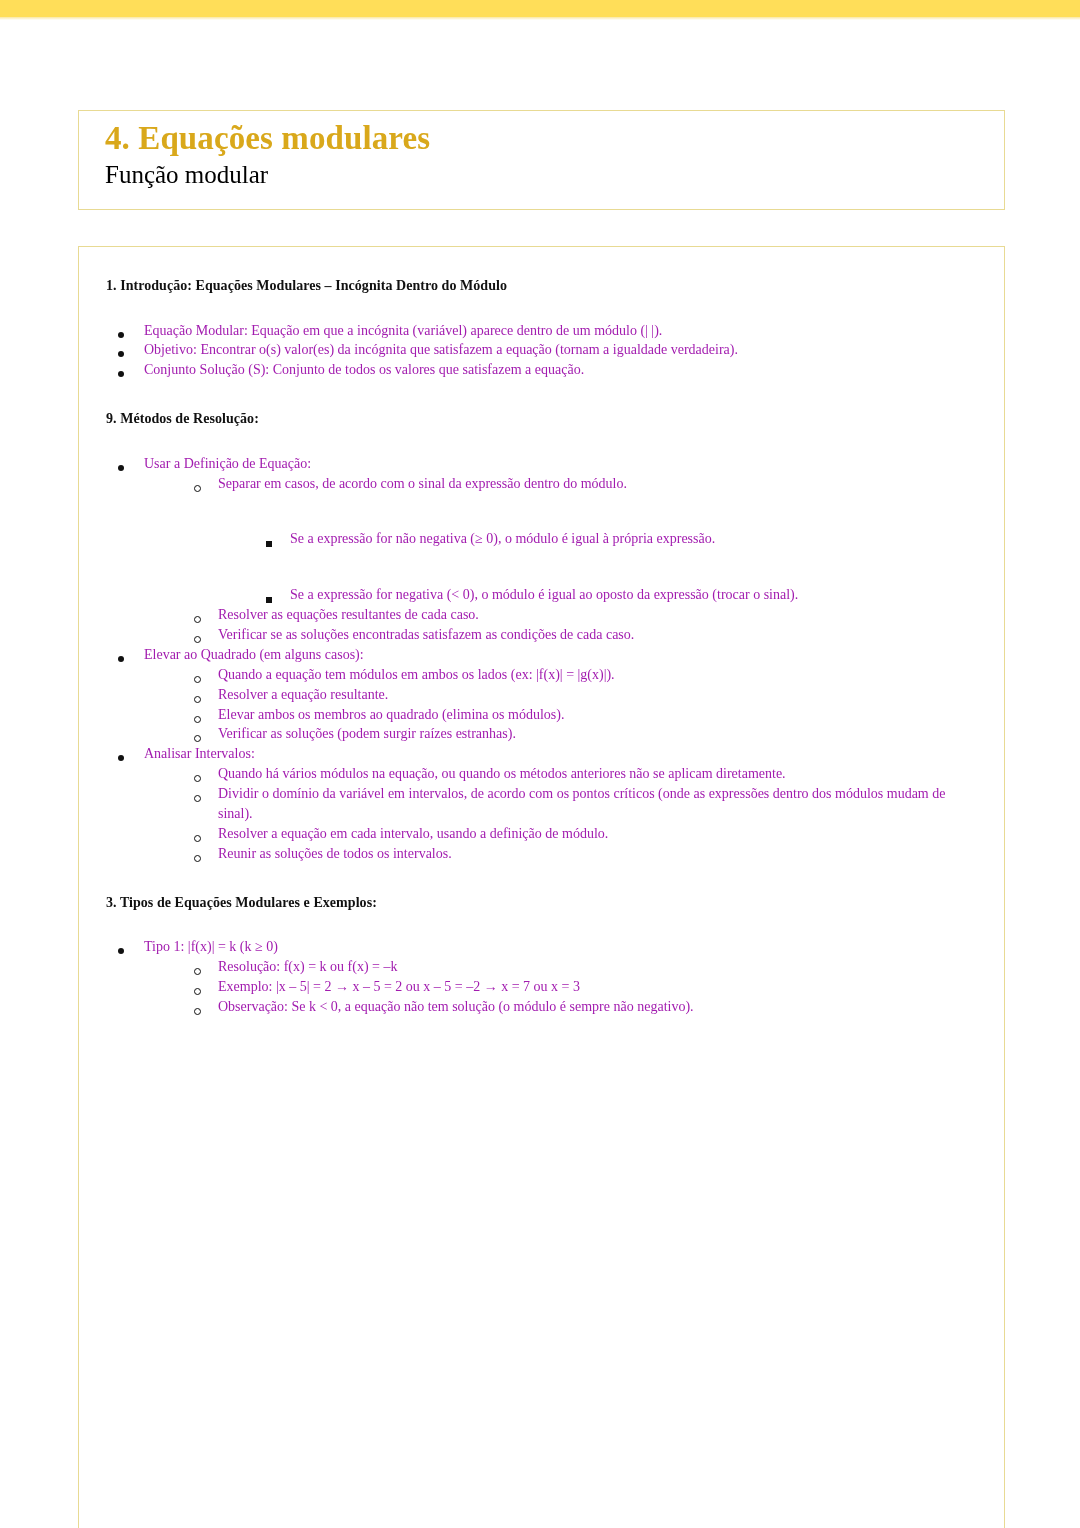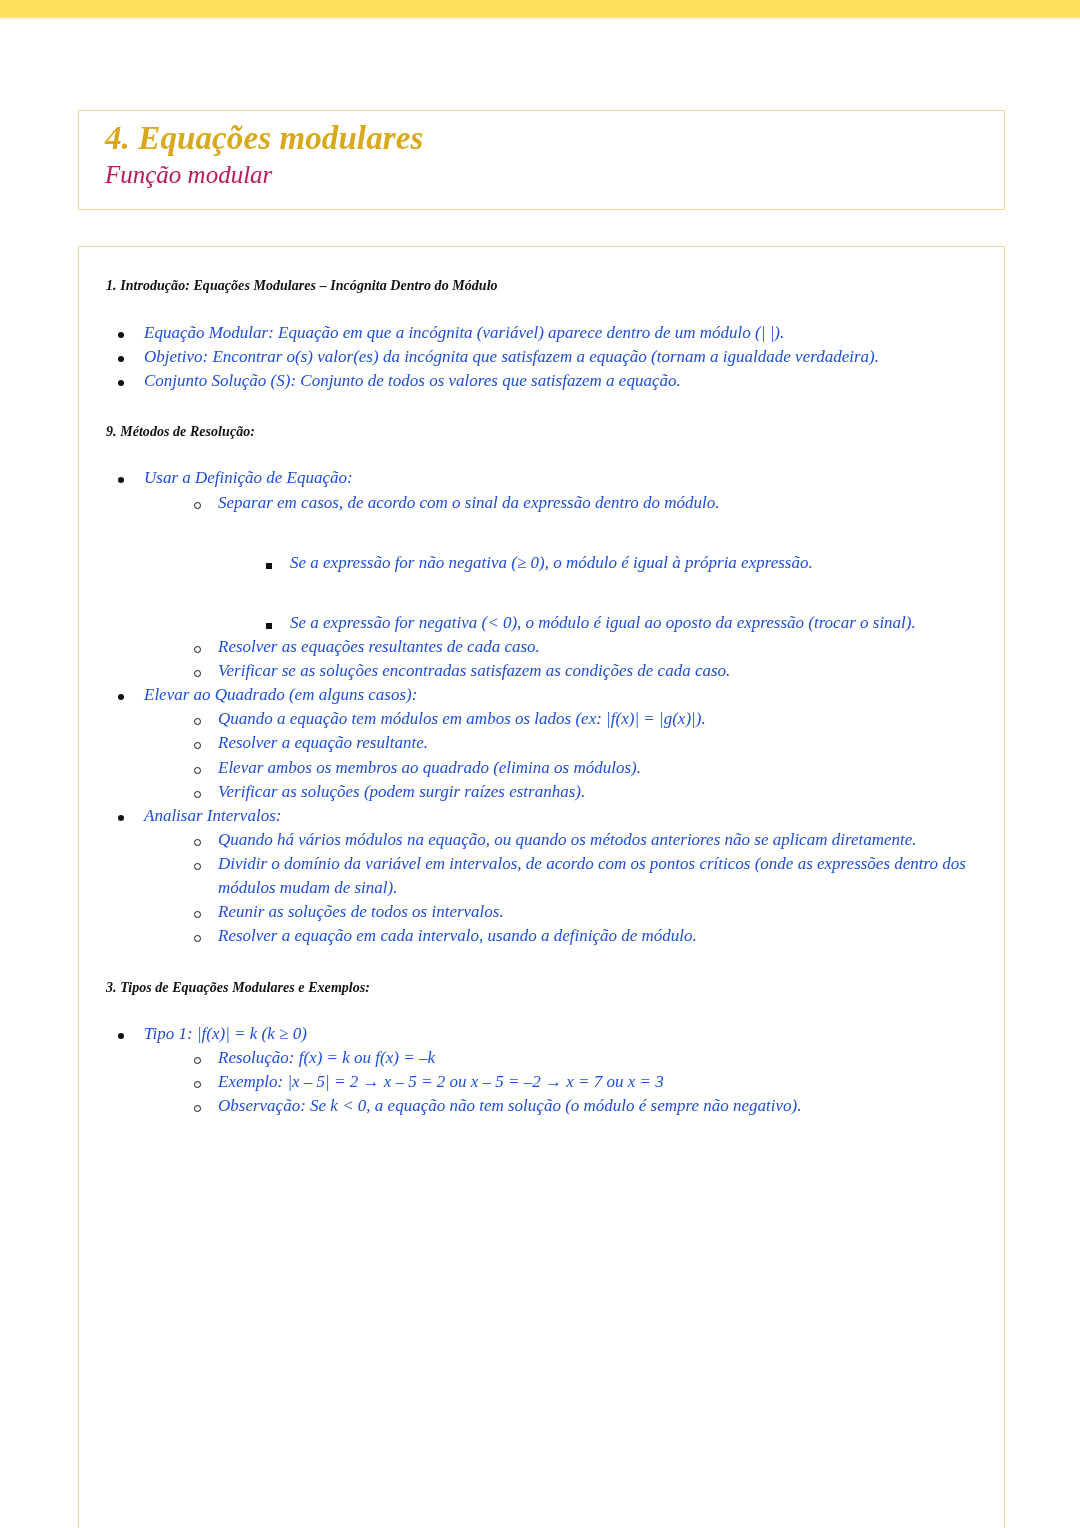--- a/index.html
+++ b/index.html
@@ -33,21 +33,20 @@
     height: 3px;
     background: linear-gradient(to bottom, #FAE7A0, #ffffff);
   }
 
   
   .page {
     position: absolute;
     top: 0; left: 0;
     width: 892px;
     height: 1528px;
-    font-style: italic;
   }
 
   
   .header-box {
     position: absolute;
     left: 78px;
     top: 110px;
     width: 927px;
     height: 100px;
     border: 1px solid #E8DA93;
@@ -64,21 +63,21 @@
     letter-spacing: 0.1px;
     line-height: 1.08;
     white-space: nowrap;
   }
   .doc-subtitle {
     position: absolute;
     left: 26px;
     top: 50px;
     font-size: 25px;
     font-weight: 400;
-    color: #be185d;
+    color: #000000;
     line-height: 1.12;
     white-space: nowrap;
   }
 
   
   .content-box {
     position: absolute;
     left: 78px;
     top: 246px;
     width: 927px;
@@ -109,23 +108,23 @@
   
   ul.lvl1, ul.lvl2, ul.lvl3 {
     margin: 0;
     padding: 0;
     list-style: none;
   }
   ul.lvl1 > li,
   ul.lvl2 > li,
   ul.lvl3 > li {
     position: relative;
-    font-size: 17px;
+    font-size: 14px;
     line-height: 1.42;
-    color: #1d4ed8;
+    color: #a21caf;
   }
   ul.lvl1 > li { padding-left: 38px; }
   ul.lvl2 > li { padding-left: 36px; }
   ul.lvl3 > li { padding-left: 36px; margin-top: 36px; }
 
   ul.lvl2 { margin-left: 38px; }
   ul.lvl3 { margin-left: 36px; }
 
   
   ul.lvl1 > li > .mk {
@@ -251,25 +250,25 @@
               <li>
                 <span class="mk"></span>
                 <span class="txt">Quando há vários módulos na equação, ou quando os métodos anteriores não se aplicam diretamente.</span>
               </li>
               <li>
                 <span class="mk"></span>
                 <span class="txt">Dividir o domínio da variável em intervalos, de acordo com os pontos críticos (onde as expressões dentro dos módulos mudam de sinal).</span>
               </li>
               <li>
                 <span class="mk"></span>
+                <span class="txt">Resolver a equação em cada intervalo, usando a definição de módulo.</span>
+              </li>
+              <li>
+                <span class="mk"></span>
                 <span class="txt">Reunir as soluções de todos os intervalos.</span>
-              </li>
-              <li>
-                <span class="mk"></span>
-                <span class="txt">Resolver a equação em cada intervalo, usando a definição de módulo.</span>
               </li>
             </ul>
           </li>
         </ul>
         <div class="gap-before-heading"></div>
         <div class="section-heading">3. Tipos de Equações Modulares e Exemplos:</div>
         <div class="gap-after-heading"></div>
         <ul class="lvl1">
           <li>
             <span class="mk"></span>

